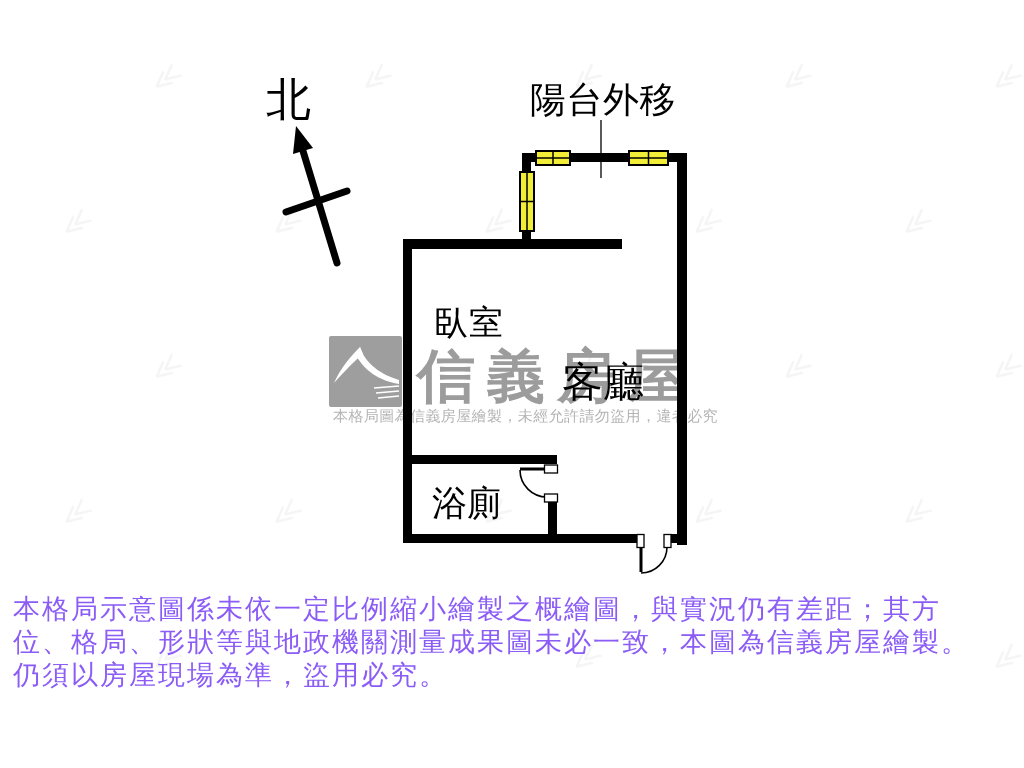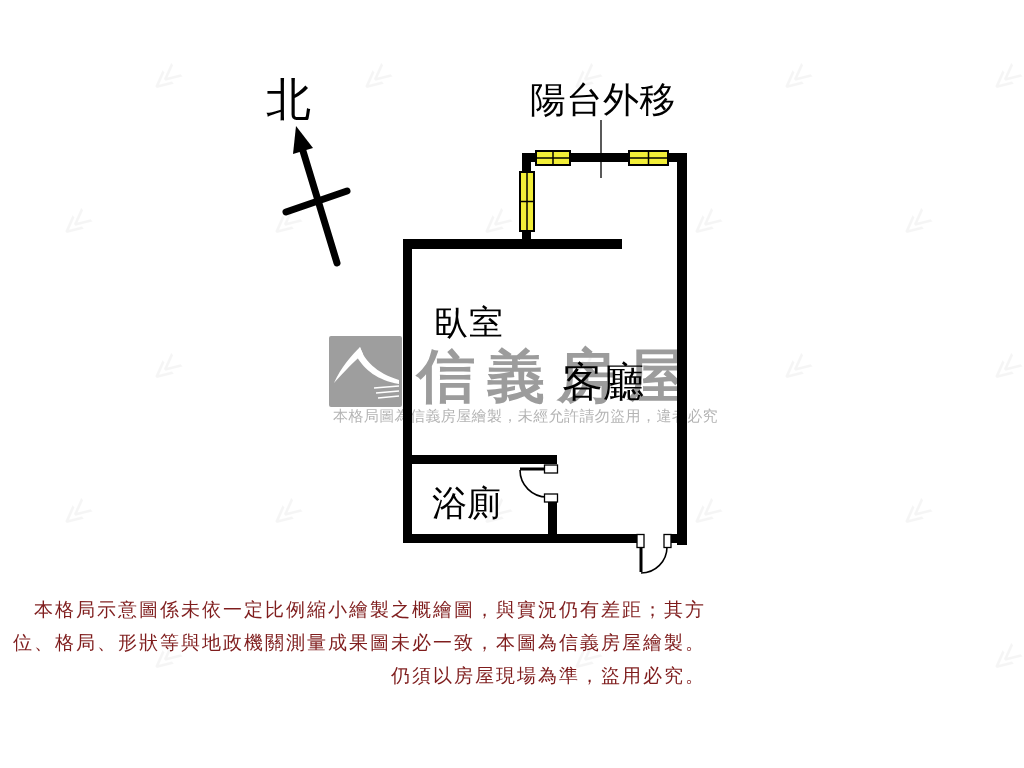--- a/index.html
+++ b/index.html
@@ -30,22 +30,22 @@
   .compass-stroke{stroke:#000;stroke-width:7px;stroke-linecap:round;}
   
   .labels{position:absolute;inset:0;z-index:3;pointer-events:none;}
   .lab{position:absolute;color:#000;white-space:nowrap;}
   .lab-north{left:266px;top:70px;font-size:45px;}
   .lab-balcony{left:530px;top:76px;font-size:36px;letter-spacing:.5px;}
   .lab-bedroom{left:434px;top:300px;font-size:34px;letter-spacing:1px;}
   .lab-living{left:562px;top:355px;font-size:41px;}
   .lab-bath{left:432px;top:480px;font-size:35px;}
   
-  .disclaimer{position:absolute;left:13px;top:593px;z-index:3;color:#7f1d1d;
-              font-size:19px;line-height:33px;letter-spacing:2px;white-space:nowrap;text-align:right;}
+  .disclaimer{position:absolute;left:13px;top:593px;z-index:3;color:#8b5cf6;
+              font-size:27px;line-height:33px;letter-spacing:2px;white-space:nowrap;}
 </style>
 </head>
 <body>
 
 <div class="canvas">
 
   <div class="tiles">
       <span class="tile" style="left: 150px; top: 60px;">≪</span>
       <span class="tile" style="left: 360px; top: 60px;">≪</span>
       <span class="tile" style="left: 570px; top: 60px;">≪</span>

